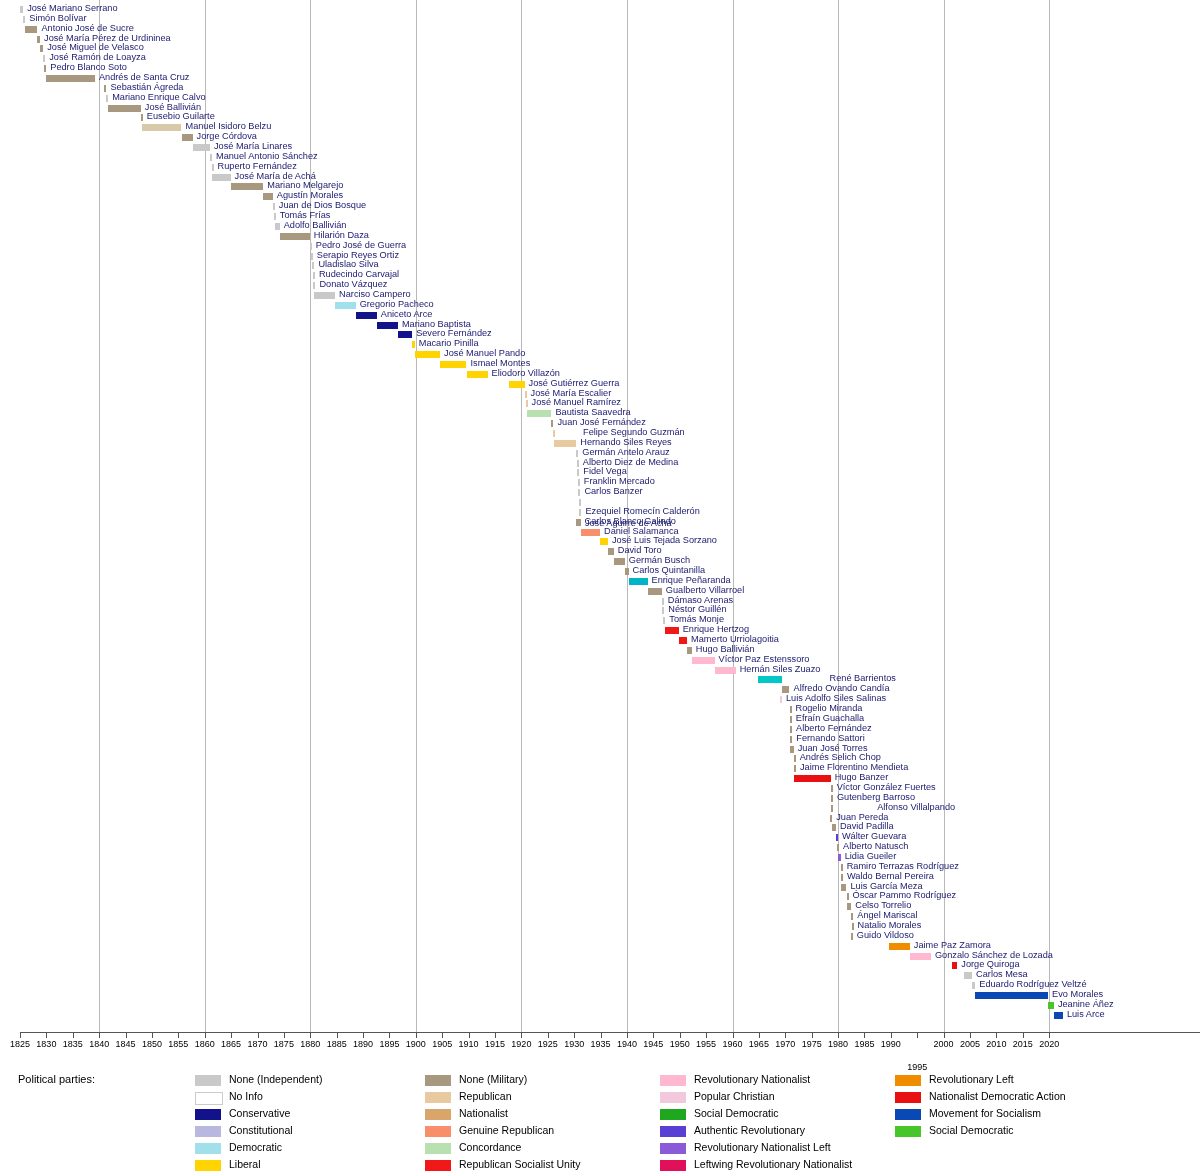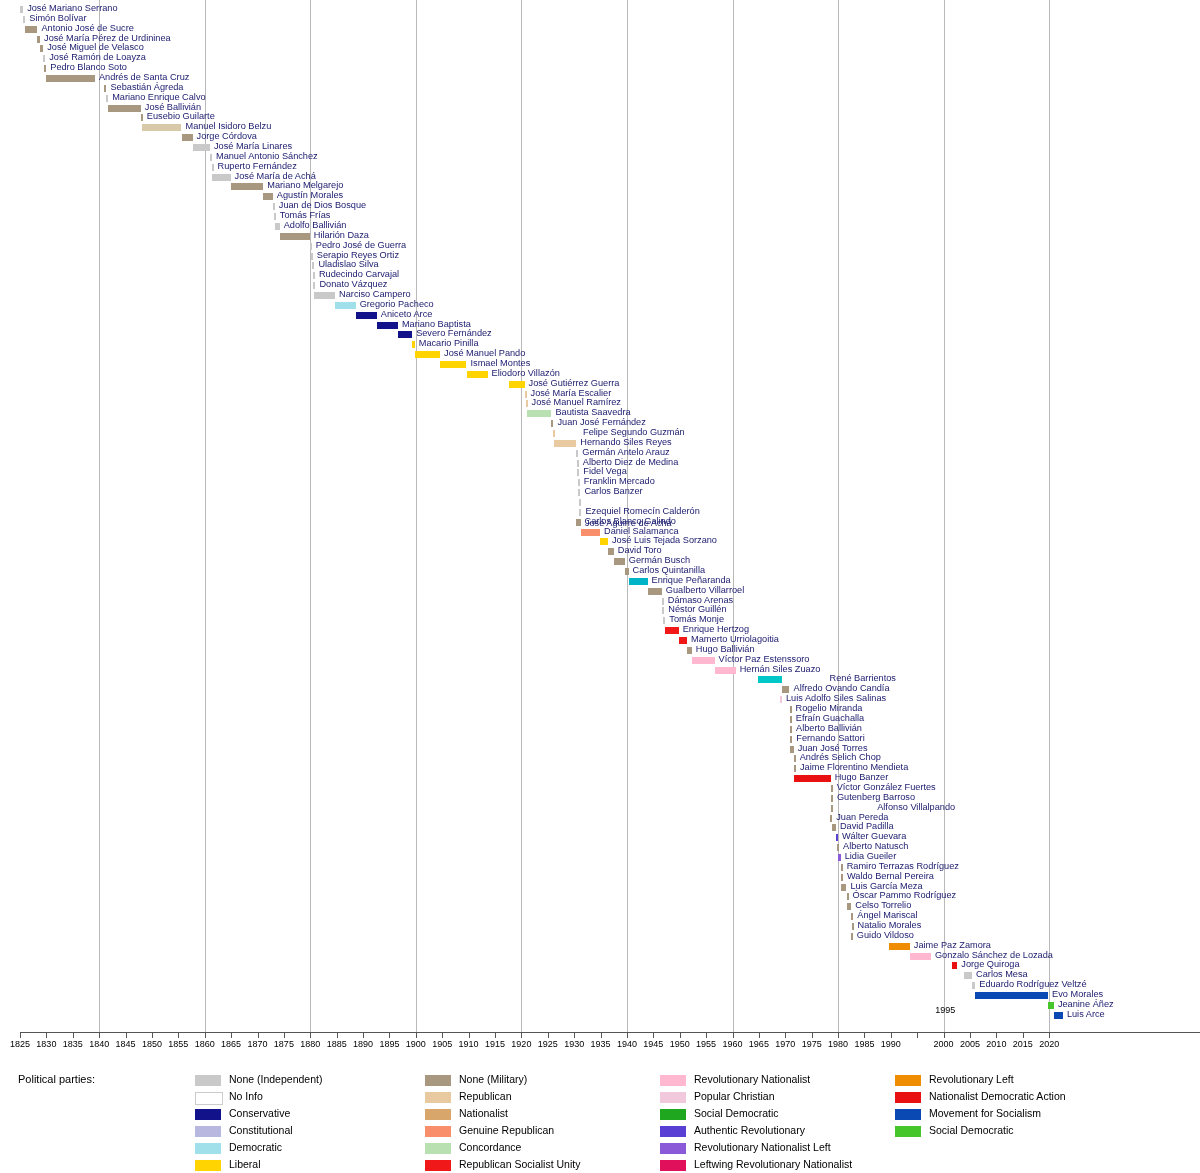--- a/index.html
+++ b/index.html
@@ -191,21 +191,21 @@
     <div class="row-label" style="top: 674.48px; left: 785.583px; padding-left: 44px;">René Barrientos</div>
     <div class="bar" title="Alfredo Ovando Candía" style="left: 781.583px; top: 686.34px; width: 7.91667px; background: rgb(168, 152, 128);"></div>
     <div class="row-label" style="top: 684.34px; left: 793.5px;">Alfredo Ovando Candía</div>
     <div class="bar" title="Luis Adolfo Siles Salinas" style="left: 780px; top: 696.2px; width: 2px; background: rgb(242, 200, 221);"></div>
     <div class="row-label" style="top: 694.2px; left: 786px;">Luis Adolfo Siles Salinas</div>
     <div class="bar" title="Rogelio Miranda" style="left: 789.5px; top: 706.06px; width: 2px; background: rgb(168, 152, 128);"></div>
     <div class="row-label" style="top: 704.06px; left: 795.5px;">Rogelio Miranda</div>
     <div class="bar" title="Efraín Guachalla" style="left: 789.764px; top: 715.92px; width: 2px; background: rgb(168, 152, 128);"></div>
     <div class="row-label" style="top: 713.92px; left: 795.764px;">Efraín Guachalla</div>
     <div class="bar" title="Alberto Albarracín" style="left: 790.028px; top: 725.78px; width: 2px; background: rgb(168, 152, 128);"></div>
-    <div class="row-label" style="top: 723.78px; left: 796.028px;">Alberto Ballivián</div>
+    <div class="row-label" style="top: 723.78px; left: 796.028px;">Alberto Fernández</div>
     <div class="bar" title="Fernando Sattori" style="left: 790.292px; top: 735.64px; width: 2px; background: rgb(168, 152, 128);"></div>
     <div class="row-label" style="top: 733.64px; left: 796.292px;">Fernando Sattori</div>
     <div class="bar" title="Juan José Torres" style="left: 789.5px; top: 745.5px; width: 4.22222px; background: rgb(168, 152, 128);"></div>
     <div class="row-label" style="top: 743.5px; left: 797.722px;">Juan José Torres</div>
     <div class="bar" title="Andrés Selich Chop" style="left: 793.722px; top: 755.36px; width: 2px; background: rgb(168, 152, 128);"></div>
     <div class="row-label" style="top: 753.36px; left: 799.722px;">Andrés Selich Chop</div>
     <div class="bar" title="Jaime Florentino Mendieta" style="left: 793.986px; top: 765.22px; width: 2px; background: rgb(168, 152, 128);"></div>
     <div class="row-label" style="top: 763.22px; left: 799.986px;">Jaime Florentino Mendieta</div>
     <div class="bar" title="Hugo Banzer" style="left: 794.25px; top: 775.08px; width: 36.4167px; background: rgb(232, 16, 16);"></div>
     <div class="row-label" style="top: 773.08px; left: 834.667px;">Hugo Banzer</div>
@@ -320,21 +320,21 @@
     <div class="tick-label" style="left: 785.278px; top: 1039px;">1970</div>
     <div class="tick" style="left: 811.667px; top: 1033px;"></div>
     <div class="tick-label" style="left: 811.667px; top: 1039px;">1975</div>
     <div class="tick" style="left: 838.056px; top: 1033px;"></div>
     <div class="tick-label" style="left: 838.056px; top: 1039px;">1980</div>
     <div class="tick" style="left: 864.444px; top: 1033px;"></div>
     <div class="tick-label" style="left: 864.444px; top: 1039px;">1985</div>
     <div class="tick" style="left: 890.833px; top: 1033px;"></div>
     <div class="tick-label" style="left: 890.833px; top: 1039px;">1990</div>
     <div class="tick" style="left: 917.222px; top: 1033px;"></div>
-    <div class="tick-label" style="left: 917.222px; top: 1005px; margin-left: 28px;">1995</div>
+    <div class="tick-label" style="left: 917.222px; top: 1062px;">1995</div>
     <div class="tick" style="left: 943.611px; top: 1033px;"></div>
     <div class="tick-label" style="left: 943.611px; top: 1039px;">2000</div>
     <div class="tick" style="left: 970px; top: 1033px;"></div>
     <div class="tick-label" style="left: 970px; top: 1039px;">2005</div>
     <div class="tick" style="left: 996.389px; top: 1033px;"></div>
     <div class="tick-label" style="left: 996.389px; top: 1039px;">2010</div>
     <div class="tick" style="left: 1022.78px; top: 1033px;"></div>
     <div class="tick-label" style="left: 1022.78px; top: 1039px;">2015</div>
     <div class="tick" style="left: 1049.17px; top: 1033px;"></div>
     <div class="tick-label" style="left: 1049.17px; top: 1039px;">2020</div>

